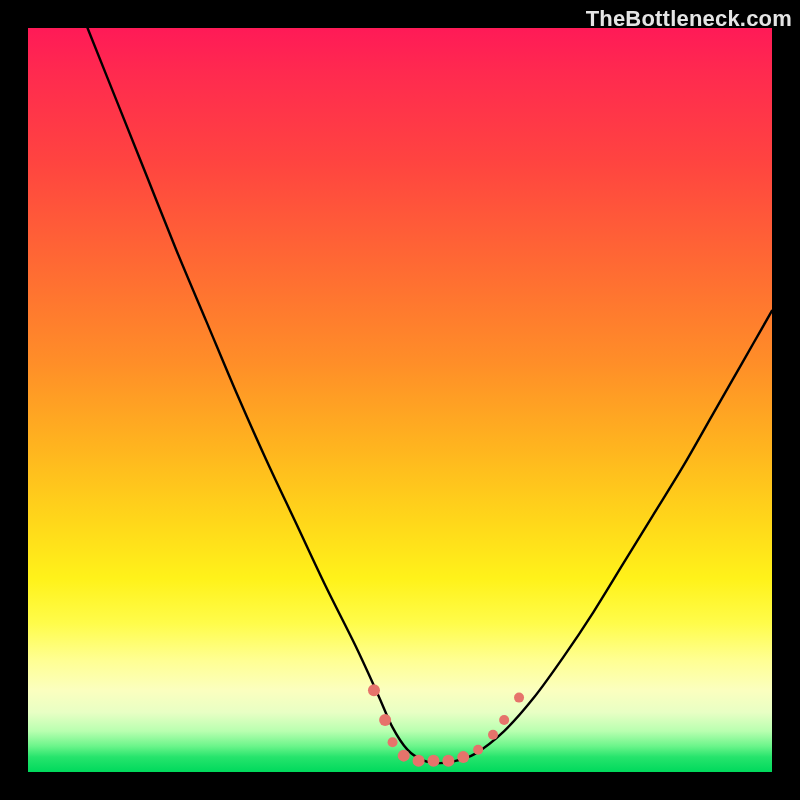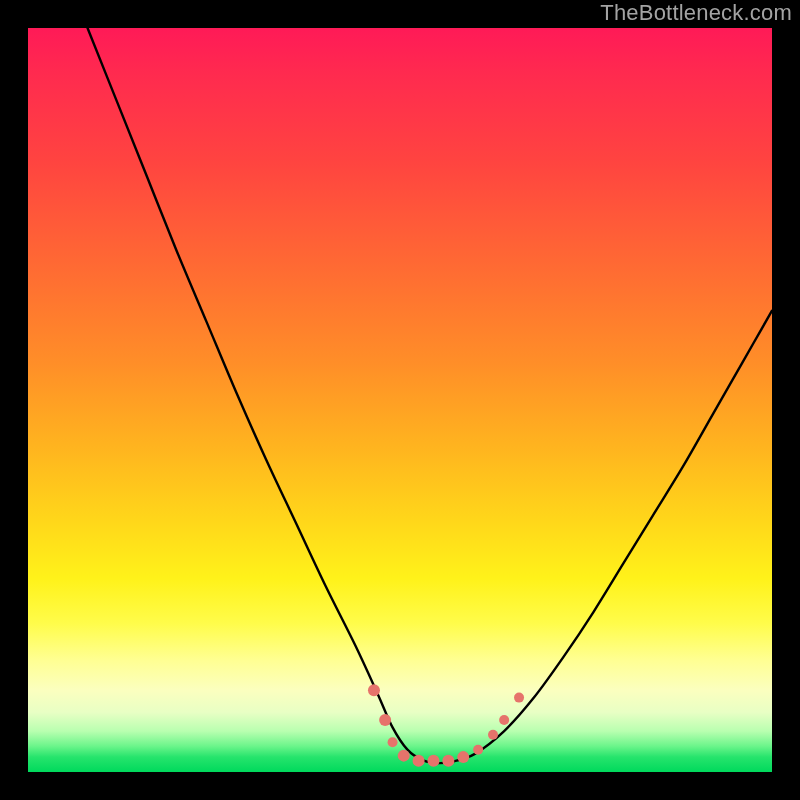--- a/index.html
+++ b/index.html
@@ -41,25 +41,25 @@
       #fbffbf 89%,
       #e8ffc4 92%,
       #b9ffb0 94.5%,
       #6cf58b 96.5%,
       #26e46c 98%,
       #00d95c 100%
     );
   }
   .watermark {
     position: absolute;
-    top: 0;
+    top: 6px;
     right: 8px;
-    color: #a3a3a3;
+    color: #e5e5e5;
     font-size: 22px;
-    font-weight: 400;
+    font-weight: 700;
     letter-spacing: 0.2px;
     user-select: none;
   }
   svg.curve {
     position: absolute;
     top: 0;
     left: 0;
     width: 744px;
     height: 744px;
     overflow: visible;

